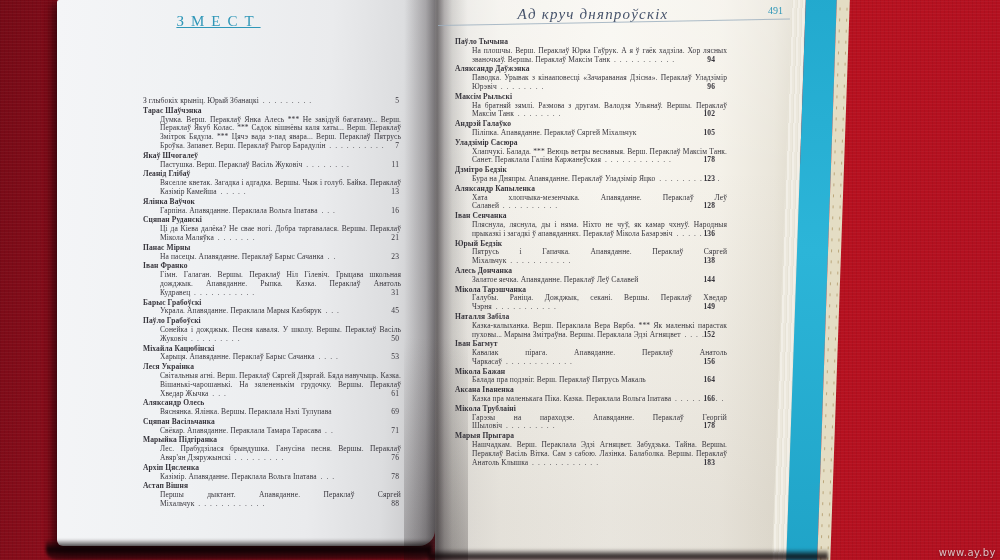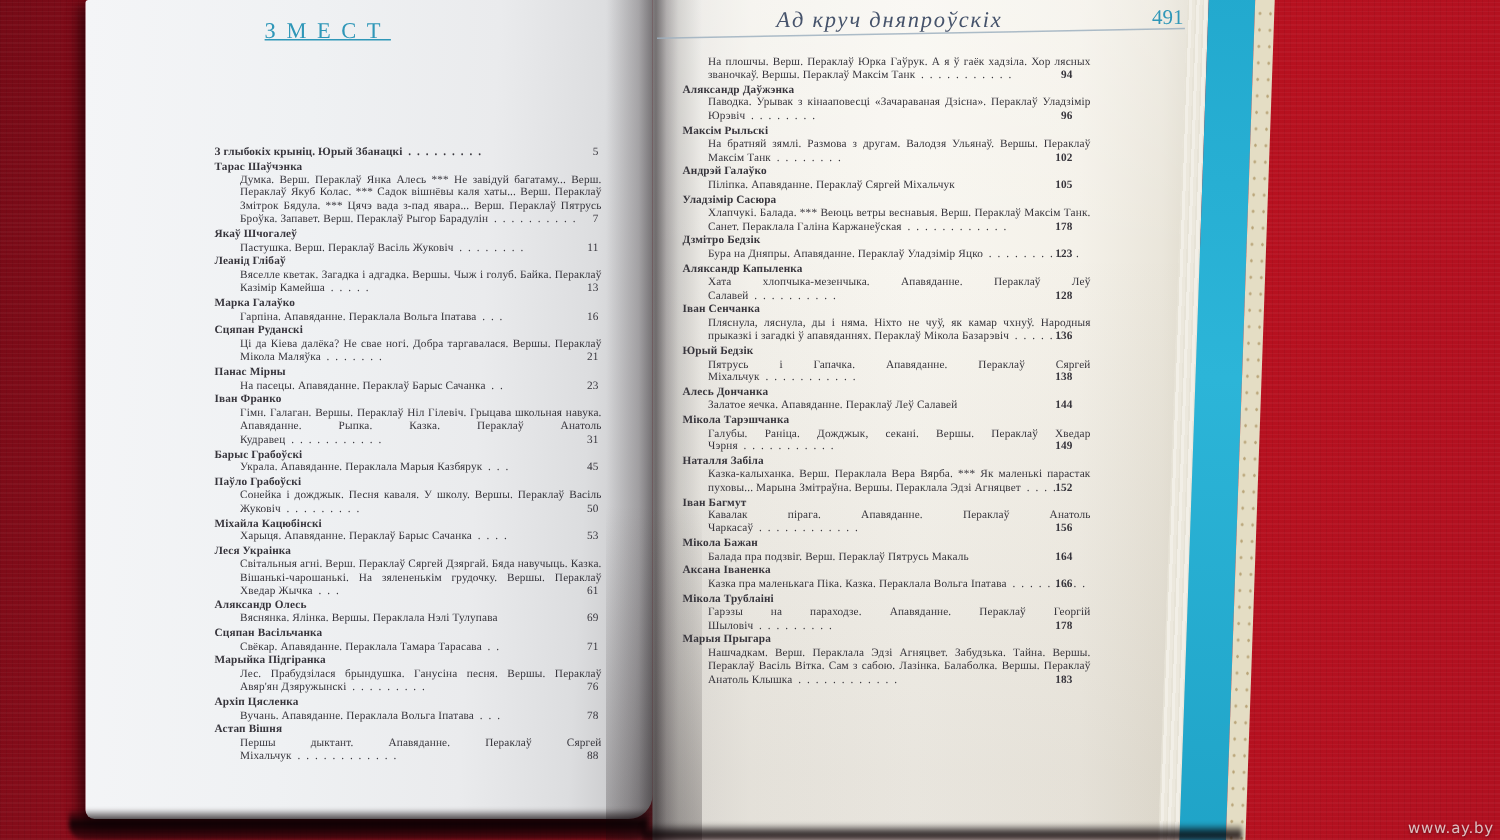--- a/index.html
+++ b/index.html
@@ -68,33 +68,33 @@
   }
   
   .lp-header{
     left:86px;top:13px;width:258px;text-align:center;
     font-size:15px;letter-spacing:7px;text-indent:7px;
     color:var(--header-teal,#2f97b8);
     text-decoration:underline;
   }
   .rp-header{left:443px;top:6px;width:300px;text-align:center;
     font-size:15px;font-style:italic;letter-spacing:1.2px;color:#46536b;}
-  .rp-folio{left:768px;top:5px;font-size:14px;color:var(--header-teal,#2f97b8);}
+  .rp-folio{left:768px;top:5px;font-size:10px;color:var(--header-teal,#2f97b8);}
   .rp-rule{left:438px;top:25px;width:352px;height:1px;background:#9db0bf;opacity:.85;
     transform:rotate(-1.05deg);transform-origin:left center;}
   
   .toc{
     font-size:7.5px;line-height:8.8px;color:#37353c;letter-spacing:.1px;
   }
   .lp-body{left:143px;top:97px;width:258px;}
   .rp-body{left:455px;top:37px;width:272px;}
   .entry{position:relative;}
   .entry .author{font-weight:bold;margin-top:1px;white-space:nowrap;}
   .entry .desc{margin-left:17px;text-align:justify;}
-  .entry .desc.no-indent{margin-left:0;font-weight:bold;}
+  .entry .desc.no-indent{margin-left:0;}
   .entry .num{position:absolute;bottom:0;font-size:7.5px;}
   .lp-body .entry .num{right:2px;}
   .rp-body .entry .num{right:12px;font-weight:bold;}
   
   .watermark{
     right:4px;bottom:2px;font-family:"DejaVu Sans", sans-serif;font-size:10px;
     color:rgba(240,234,234,.8);text-shadow:0 1px 2px rgba(0,0,0,.45);letter-spacing:.5px;
   }
 </style>
 </head>
@@ -127,37 +127,37 @@
       <div class="author">Якаў Шчогалеў</div>
       <div class="desc">Пастушка. Верш. Пераклаў Васіль Жуковіч . . . . . . . .</div>
       <span class="num">11</span>
     </div>
     <div class="entry">
       <div class="author">Леанід Глібаў</div>
       <div class="desc">Вяселле кветак. Загадка і адгадка. Вершы. Чыж і голуб. Байка. Пераклаў Казімір Камейша . . . . .</div>
       <span class="num">13</span>
     </div>
     <div class="entry">
-      <div class="author">Марка Галаўко</div>
+      <div class="author">Ялінка Ваўчок</div>
       <div class="desc">Гарпіна. Апавяданне. Пераклала Вольга Іпатава . . .</div>
       <span class="num">16</span>
     </div>
     <div class="entry">
       <div class="author">Сцяпан Руданскі</div>
       <div class="desc">Ці да Кіева далёка? Не свае ногі. Добра таргавалася. Вершы. Пераклаў Мікола Маляўка . . . . . . .</div>
       <span class="num">21</span>
     </div>
     <div class="entry">
       <div class="author">Панас Мірны</div>
       <div class="desc">На пасецы. Апавяданне. Пераклаў Барыс Сачанка . .</div>
       <span class="num">23</span>
     </div>
     <div class="entry">
       <div class="author">Іван Франко</div>
-      <div class="desc">Гімн. Галаган. Вершы. Пераклаў Ніл Гілевіч. Грыцава школьная навука. Апавяданне. Рыпка. Казка. Пераклаў Анатоль Кудравец . . . . . . . . . . .</div>
+      <div class="desc">Гімн. Галаган. Вершы. Пераклаў Ніл Гілевіч. Грыцава школьная дожджык. Апавяданне. Рыпка. Казка. Пераклаў Анатоль Кудравец . . . . . . . . . . .</div>
       <span class="num">31</span>
     </div>
     <div class="entry">
       <div class="author">Барыс Грабоўскі</div>
       <div class="desc">Украла. Апавяданне. Пераклала Марыя Казбярук . . .</div>
       <span class="num">45</span>
     </div>
     <div class="entry">
       <div class="author">Паўло Грабоўскі</div>
       <div class="desc">Сонейка і дожджык. Песня каваля. У школу. Вершы. Пераклаў Васіль Жуковіч . . . . . . . . .</div>
@@ -183,35 +183,36 @@
       <div class="desc">Свёкар. Апавяданне. Пераклала Тамара Тарасава . .</div>
       <span class="num">71</span>
     </div>
     <div class="entry">
       <div class="author">Марыйка Підгіранка</div>
       <div class="desc">Лес. Прабудзілася брындушка. Ганусіна песня. Вершы. Пераклаў Авяр'ян Дзяружынскі . . . . . . . . .</div>
       <span class="num">76</span>
     </div>
     <div class="entry">
       <div class="author">Архіп Цясленка</div>
-      <div class="desc">Вучань. Апавяданне. Пераклала Вольга Іпатава . . .</div>
+      <div class="desc">Казімір. Апавяданне. Пераклала Вольга Іпатава . . .</div>
       <span class="num">78</span>
     </div>
     <div class="entry">
       <div class="author">Астап Вішня</div>
       <div class="desc">Першы дыктант. Апавяданне. Пераклаў Сяргей Міхальчук . . . . . . . . . . . .</div>
       <span class="num">88</span>
     </div>
   </div>
 
 <div class="abs rp-header">Ад круч дняпроўскіх</div>
 <div class="abs rp-folio">491</div>
 <div class="abs rp-rule"></div>
 <div class="abs rp-body toc" id="right-toc">
     <div class="entry">
+      <div class="author">Паўло Тычына</div>
       <div class="desc">На плошчы. Верш. Пераклаў Юрка Гаўрук. А я ў гаёк хадзіла. Хор лясных званочкаў. Вершы. Пераклаў Максім Танк . . . . . . . . . . .</div>
       <span class="num">94</span>
     </div>
     <div class="entry">
       <div class="author">Аляксандр Даўжэнка</div>
       <div class="desc">Паводка. Урывак з кінааповесці «Зачараваная Дзісна». Пераклаў Уладзімір Юрэвіч . . . . . . . .</div>
       <span class="num">96</span>
     </div>
     <div class="entry">
       <div class="author">Максім Рыльскі</div>

